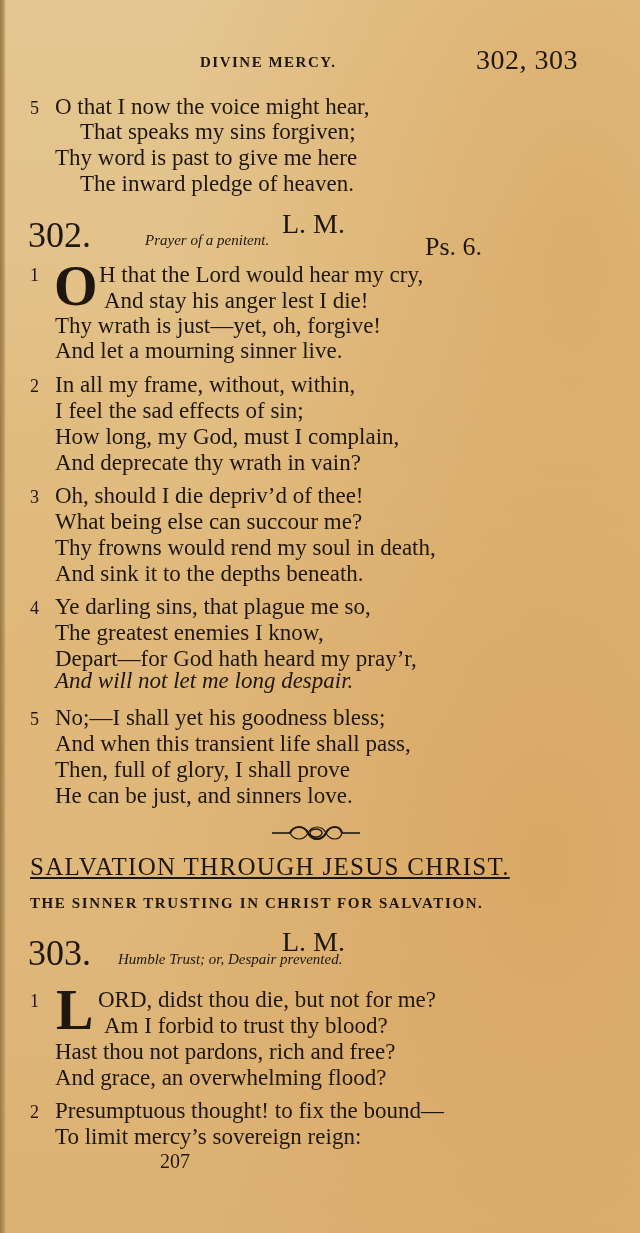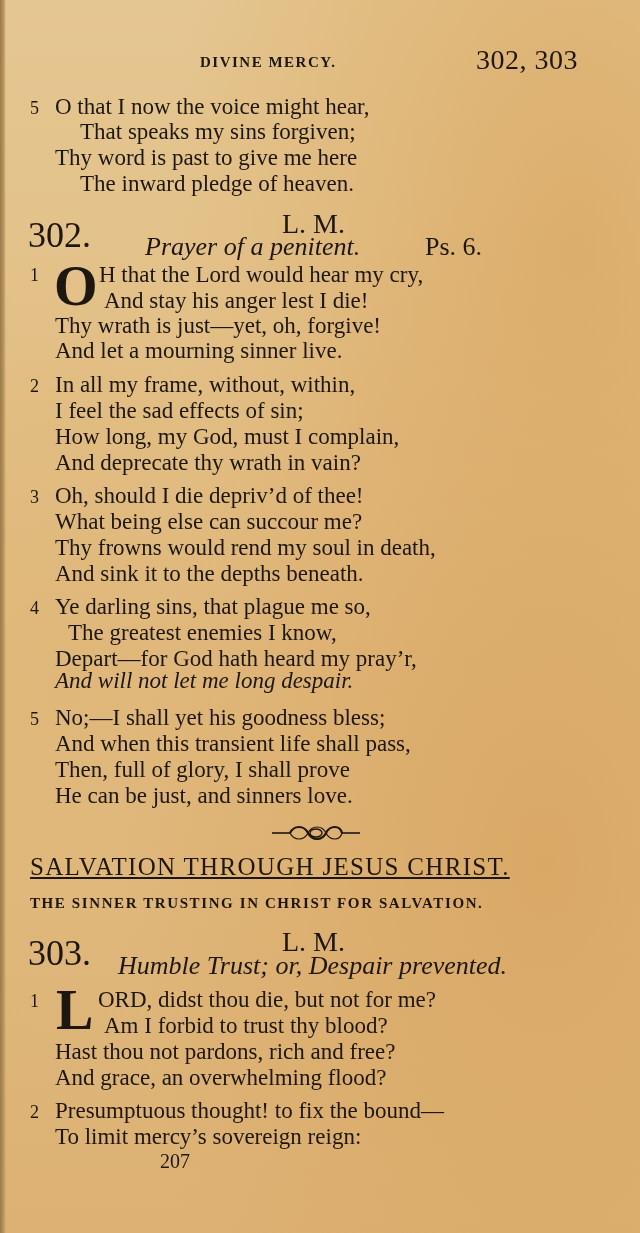--- a/index.html
+++ b/index.html
@@ -16,21 +16,21 @@
       position: absolute; left: 0; top: 0; width: 6px; height: 1233px;
       background: linear-gradient(90deg, #9a7a48 0%, #b8955e 60%, rgba(184,149,94,0) 100%);
     }
     .abs { position: absolute; white-space: nowrap; }
     .header-title { left: 200px; top: 54px; font-size: 15px; letter-spacing: 1.5px; font-weight: bold; }
     .header-pages { left: 476px; top: 44px; font-size: 28px; letter-spacing: 0.5px; }
     .line { font-size: 23px; line-height: 26px; }
     .vnum { font-size: 18px; }
     .hymn-num { font-size: 36px; }
     .meter { font-size: 28px; }
-    .hymn-title { font-size: 26px; font-style: italic; }
+    .hymn-title { font-size: 15px; font-style: italic; }
     .psalm { font-size: 26px; }
     .dropcap { font-size: 56px; font-weight: bold; line-height: 56px; }
     .section-title { font-size: 25px; letter-spacing: 1.3px; text-decoration: underline; }
     .subsection-title { font-size: 15px; font-weight: bold; letter-spacing: 1.6px; }
     .folio { font-size: 20px; }
     .ornament svg { display: block; }
   </style>
 </head>
 <body>
 
@@ -74,21 +74,21 @@
     <div class="abs vnum" style="left:30px; top:487px;">3</div>
     <div class="abs line" style="left:55px; top:483px;">Oh, should I die depriv’d of thee!</div>
     <div class="abs line" style="left:55px; top:509px;">What being else can succour me?</div>
     <div class="abs line" style="left:55px; top:535px;">Thy frowns would rend my soul in death,</div>
     <div class="abs line" style="left:55px; top:561px;">And sink it to the depths beneath.</div>
   </div>
 
   <div>
     <div class="abs vnum" style="left:30px; top:598px;">4</div>
     <div class="abs line" style="left:55px; top:594px;">Ye darling sins, that plague me so,</div>
-    <div class="abs line" style="left:68px; top:620px;">The greatest enemies I know,</div>
+    <div class="abs line" style="left:55px; top:620px;">The greatest enemies I know,</div>
     <div class="abs line" style="left:55px; top:646px;">Depart—for God hath heard my pray’r,</div>
     <div class="abs line" style="left:55px; top:668px;font-style:italic;">And will not let me long despair.</div>
   </div>
 
   <div>
     <div class="abs vnum" style="left:30px; top:709px;">5</div>
     <div class="abs line" style="left:55px; top:705px;">No;—I shall yet his goodness bless;</div>
     <div class="abs line" style="left:55px; top:731px;">And when this transient life shall pass,</div>
     <div class="abs line" style="left:55px; top:757px;">Then, full of glory, I shall prove</div>
     <div class="abs line" style="left:55px; top:783px;">He can be just, and sinners love.</div>

